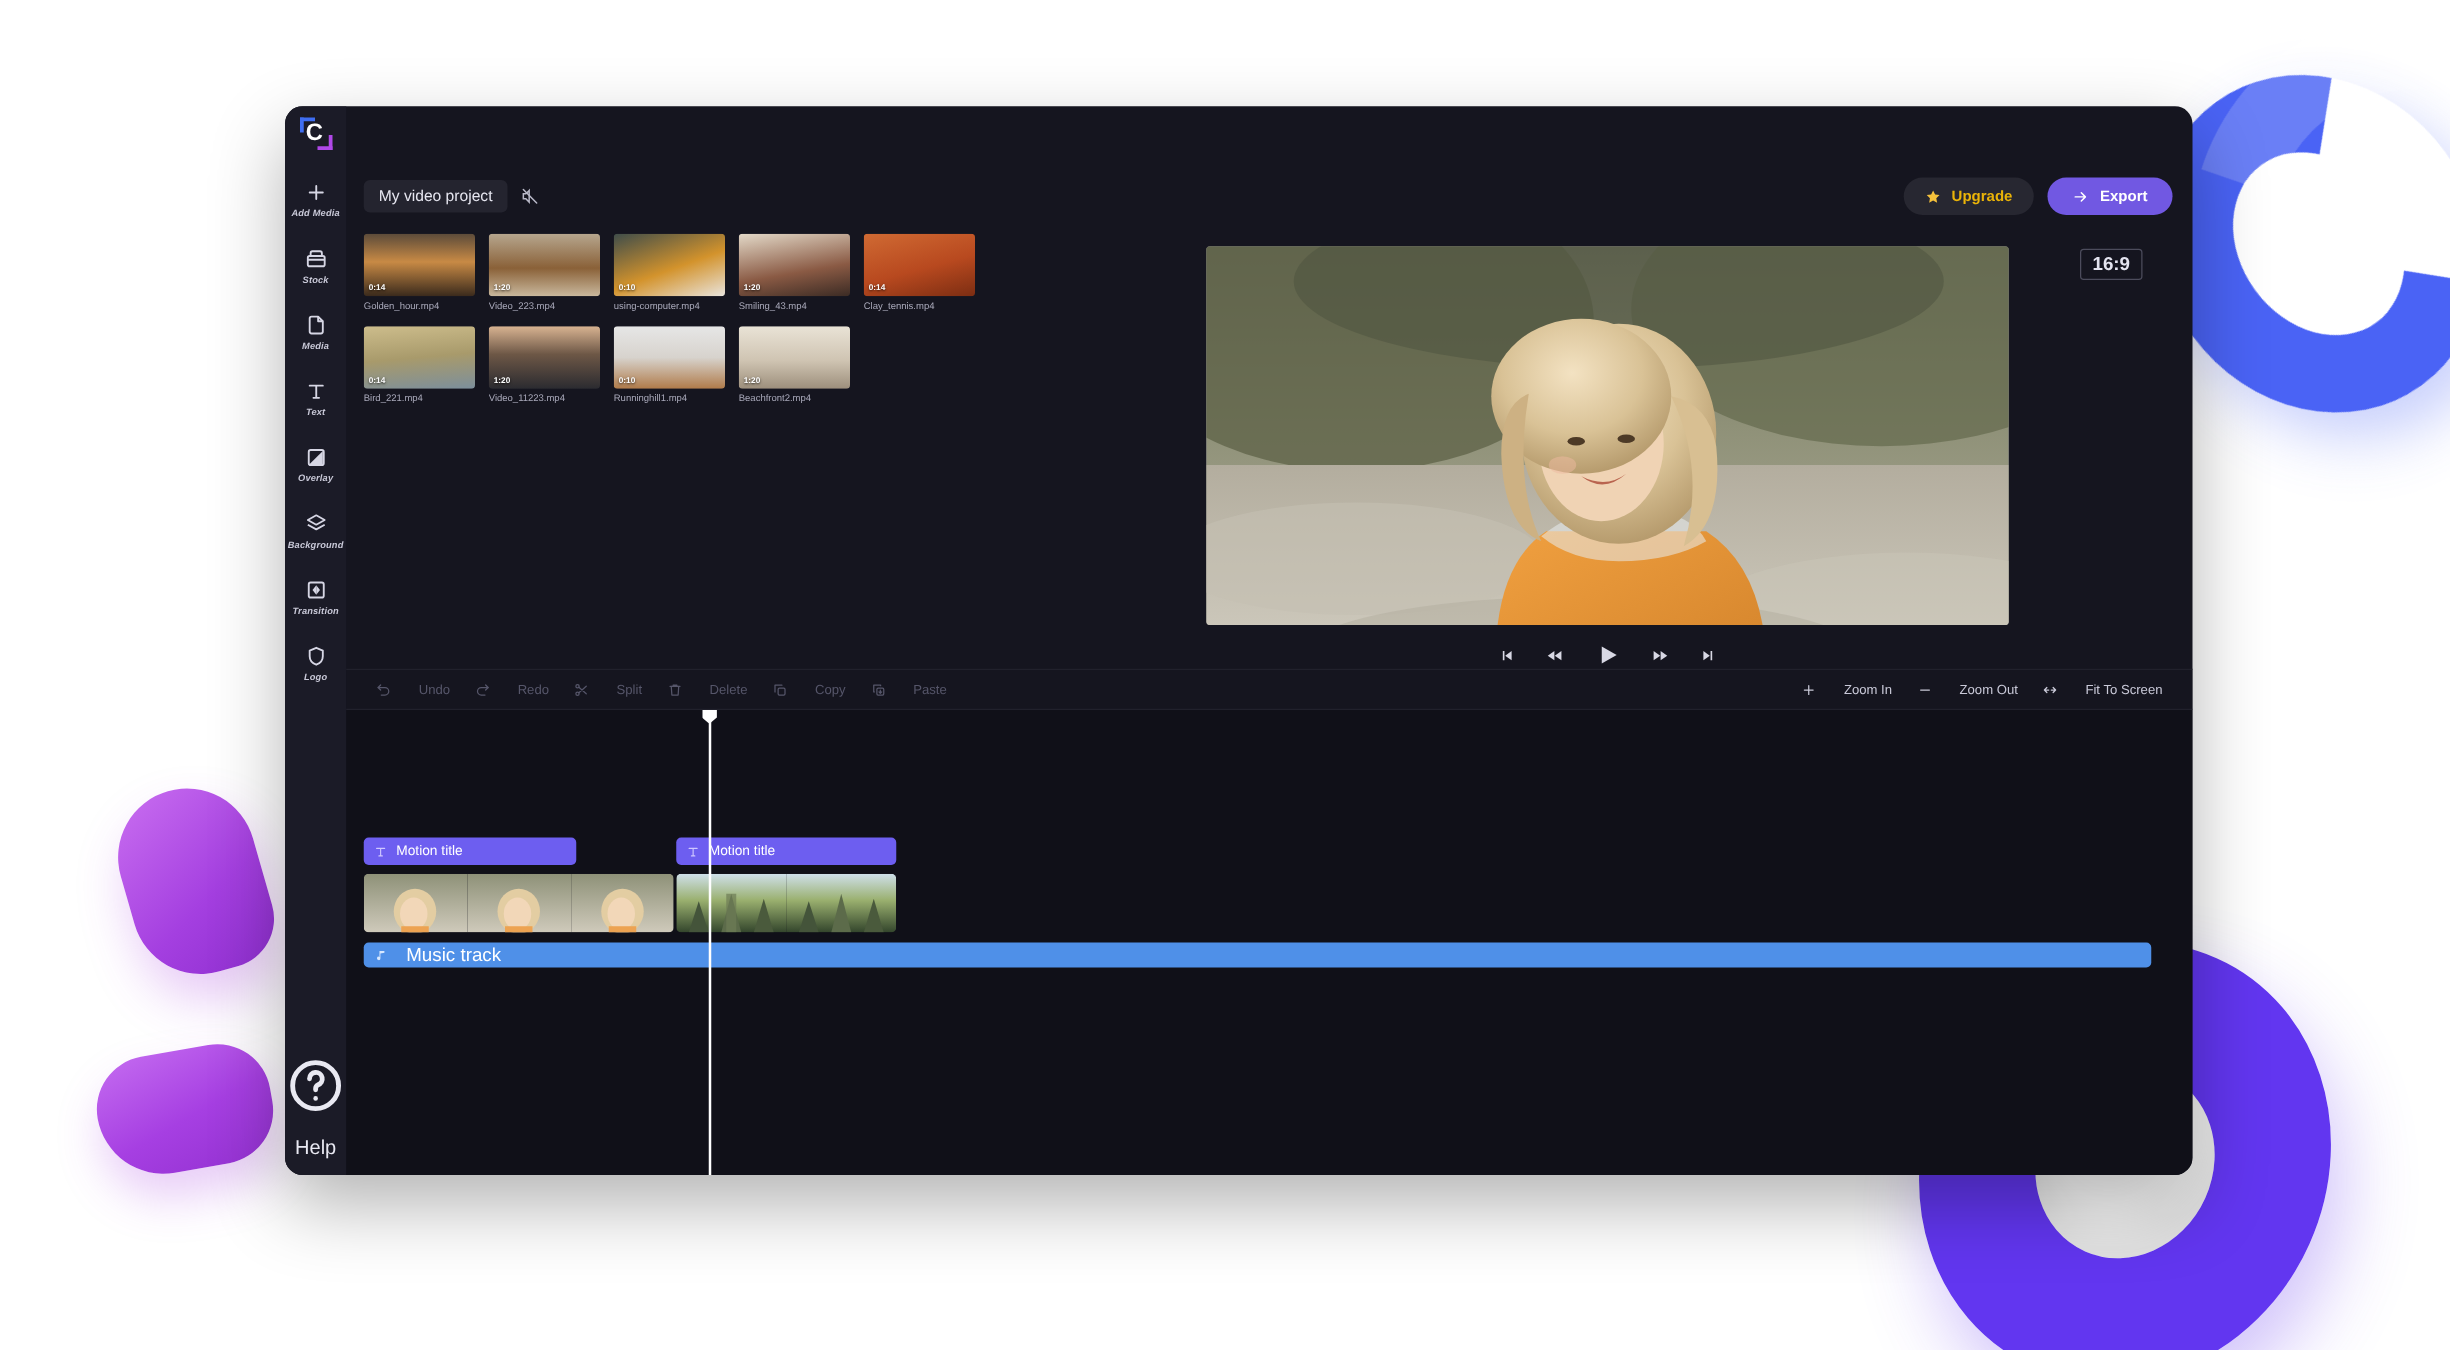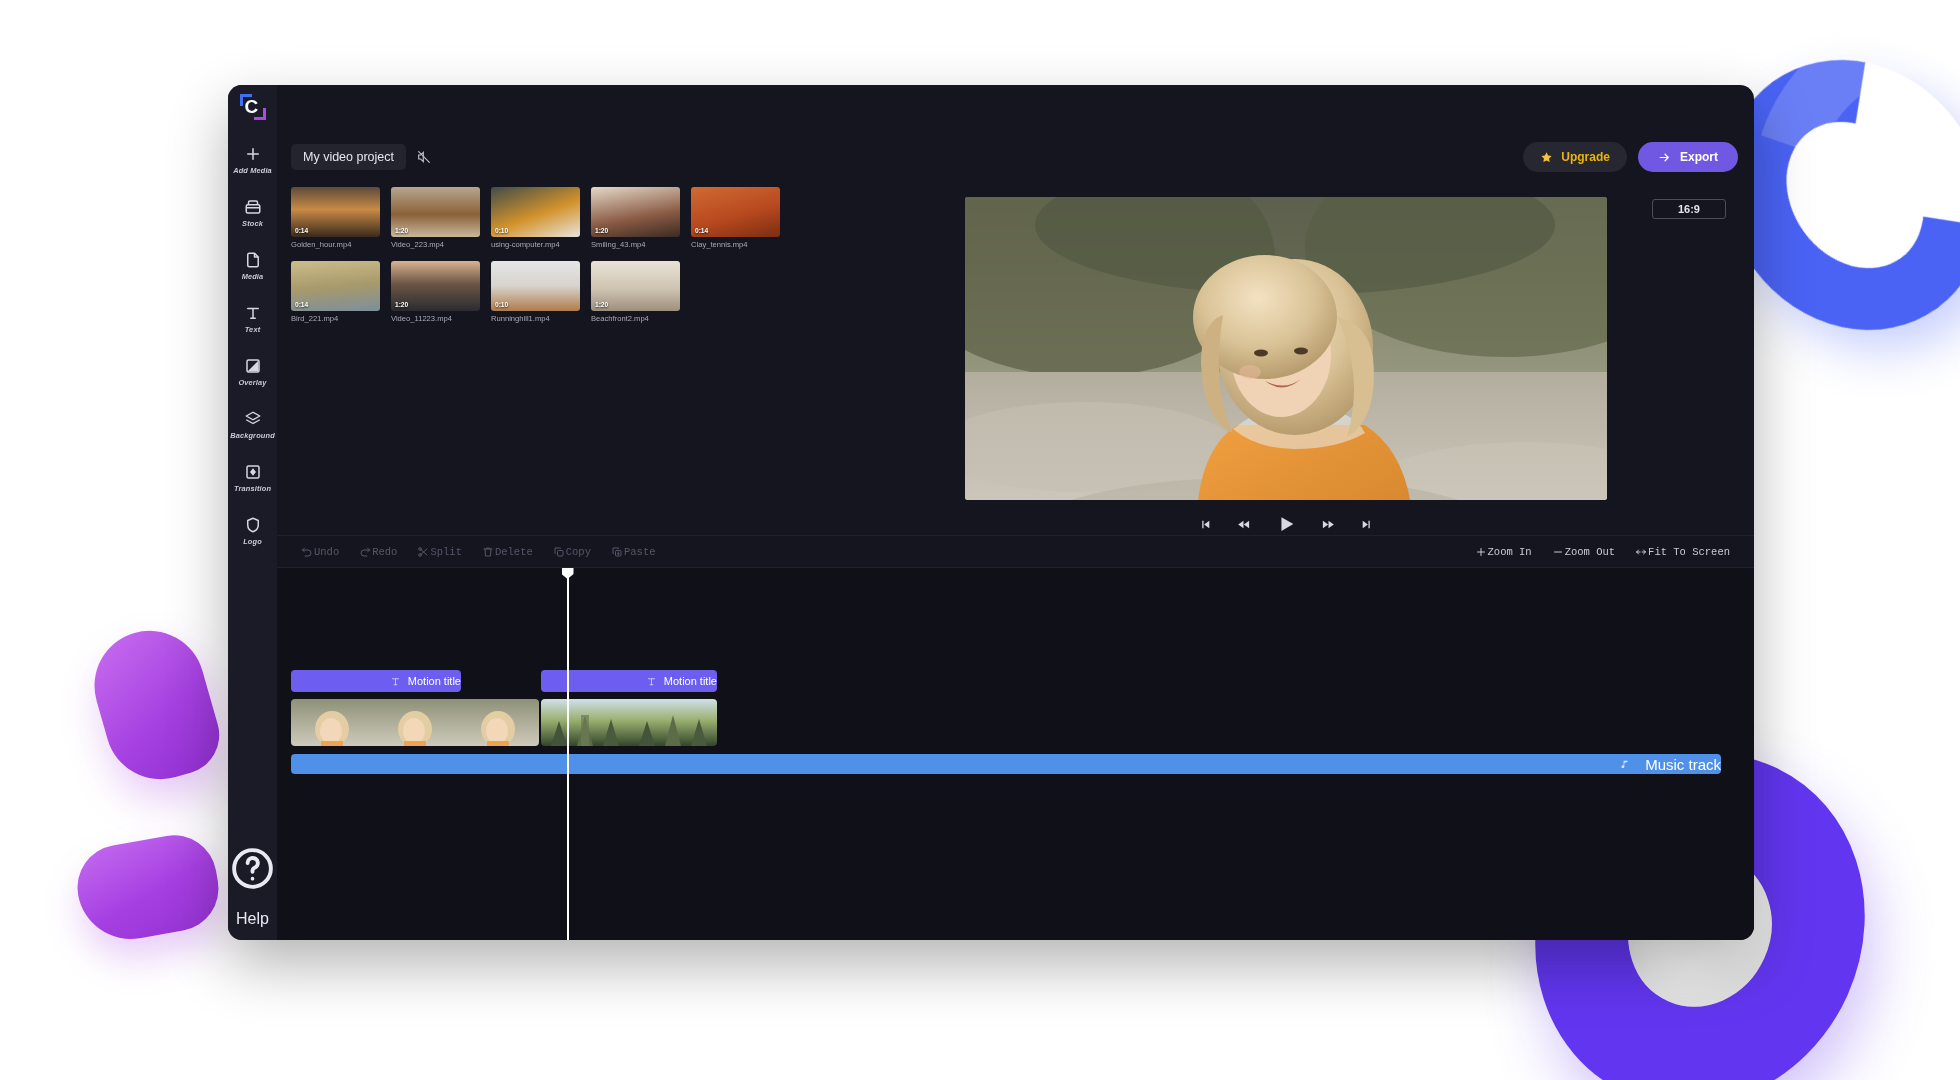--- a/index.html
+++ b/index.html
@@ -221,25 +221,25 @@
     color: #a9a9ba;
     white-space: nowrap;
     overflow: hidden;
     text-overflow: ellipsis;
   }
 
   
   #preview-wrap { flex: 1; display: flex; flex-direction: column; align-items: center; padding-top: 16px; position: relative; }
   #ratio-badge {
     position: absolute;
-    right: 28px; top: 18px;
+    right: 40px; top: 18px;
     border: 1px solid #4c4c5c;
     border-radius: 3px;
-    padding: 3px 25px;
-    font-size: 11px; font-weight: 700;
+    padding: 3px 9px;
+    font-size: 15px; font-weight: 700;
     color: #e4e4ef;
     cursor: pointer;
   }
   #video-frame {
     width: 642px; height: 361px;
     border-radius: 3px;
     overflow: hidden;
     position: relative;
     background: #888;
   }
@@ -252,27 +252,27 @@
   
   #toolbar {
     height: 33px; flex: 0 0 33px;
     display: flex; align-items: center;
     padding: 0 14px;
     border-top: 1px solid #21212c;
     border-bottom: 1px solid #21212c;
     background: #15151f;
   }
   .tool-btn {
-    display: flex; align-items: center; gap: 1px;
+    display: flex; align-items: center; gap: 22px;
     padding: 4px 10px;
     font-size: 10.5px;
     color: #56566a;
     background: none; border: none;
     cursor: pointer;
-    font-family: Liberation Mono, monospace;
+    font-family: Liberation Sans, sans-serif;
   }
   .tool-btn .ico { width: 12px; height: 12px; }
   .tool-btn.on { color: #c9c9d8; }
   #time-display {
     position: absolute;
     left: 0; right: 0;
     text-align: center;
     font-size: 10.5px;
     font-weight: 700;
     color: #eeeef6;
@@ -304,21 +304,20 @@
     width: 12px; height: 11px;
     background: #ffffff;
     clip-path: polygon(0 0, 100% 0, 100% 55%, 50% 100%, 0 55%);
   }
 
   .clip {
     position: absolute;
     border-radius: 4px;
     overflow: hidden;
     cursor: pointer;
-    justify-content: flex-end;
   }
   .title-clip {
     height: 22px;
     background: #6d5ef0;
     display: flex; align-items: center;
     gap: 7px;
     padding-left: 8px;
     font-size: 11px;
     color: #ffffff;
   }

